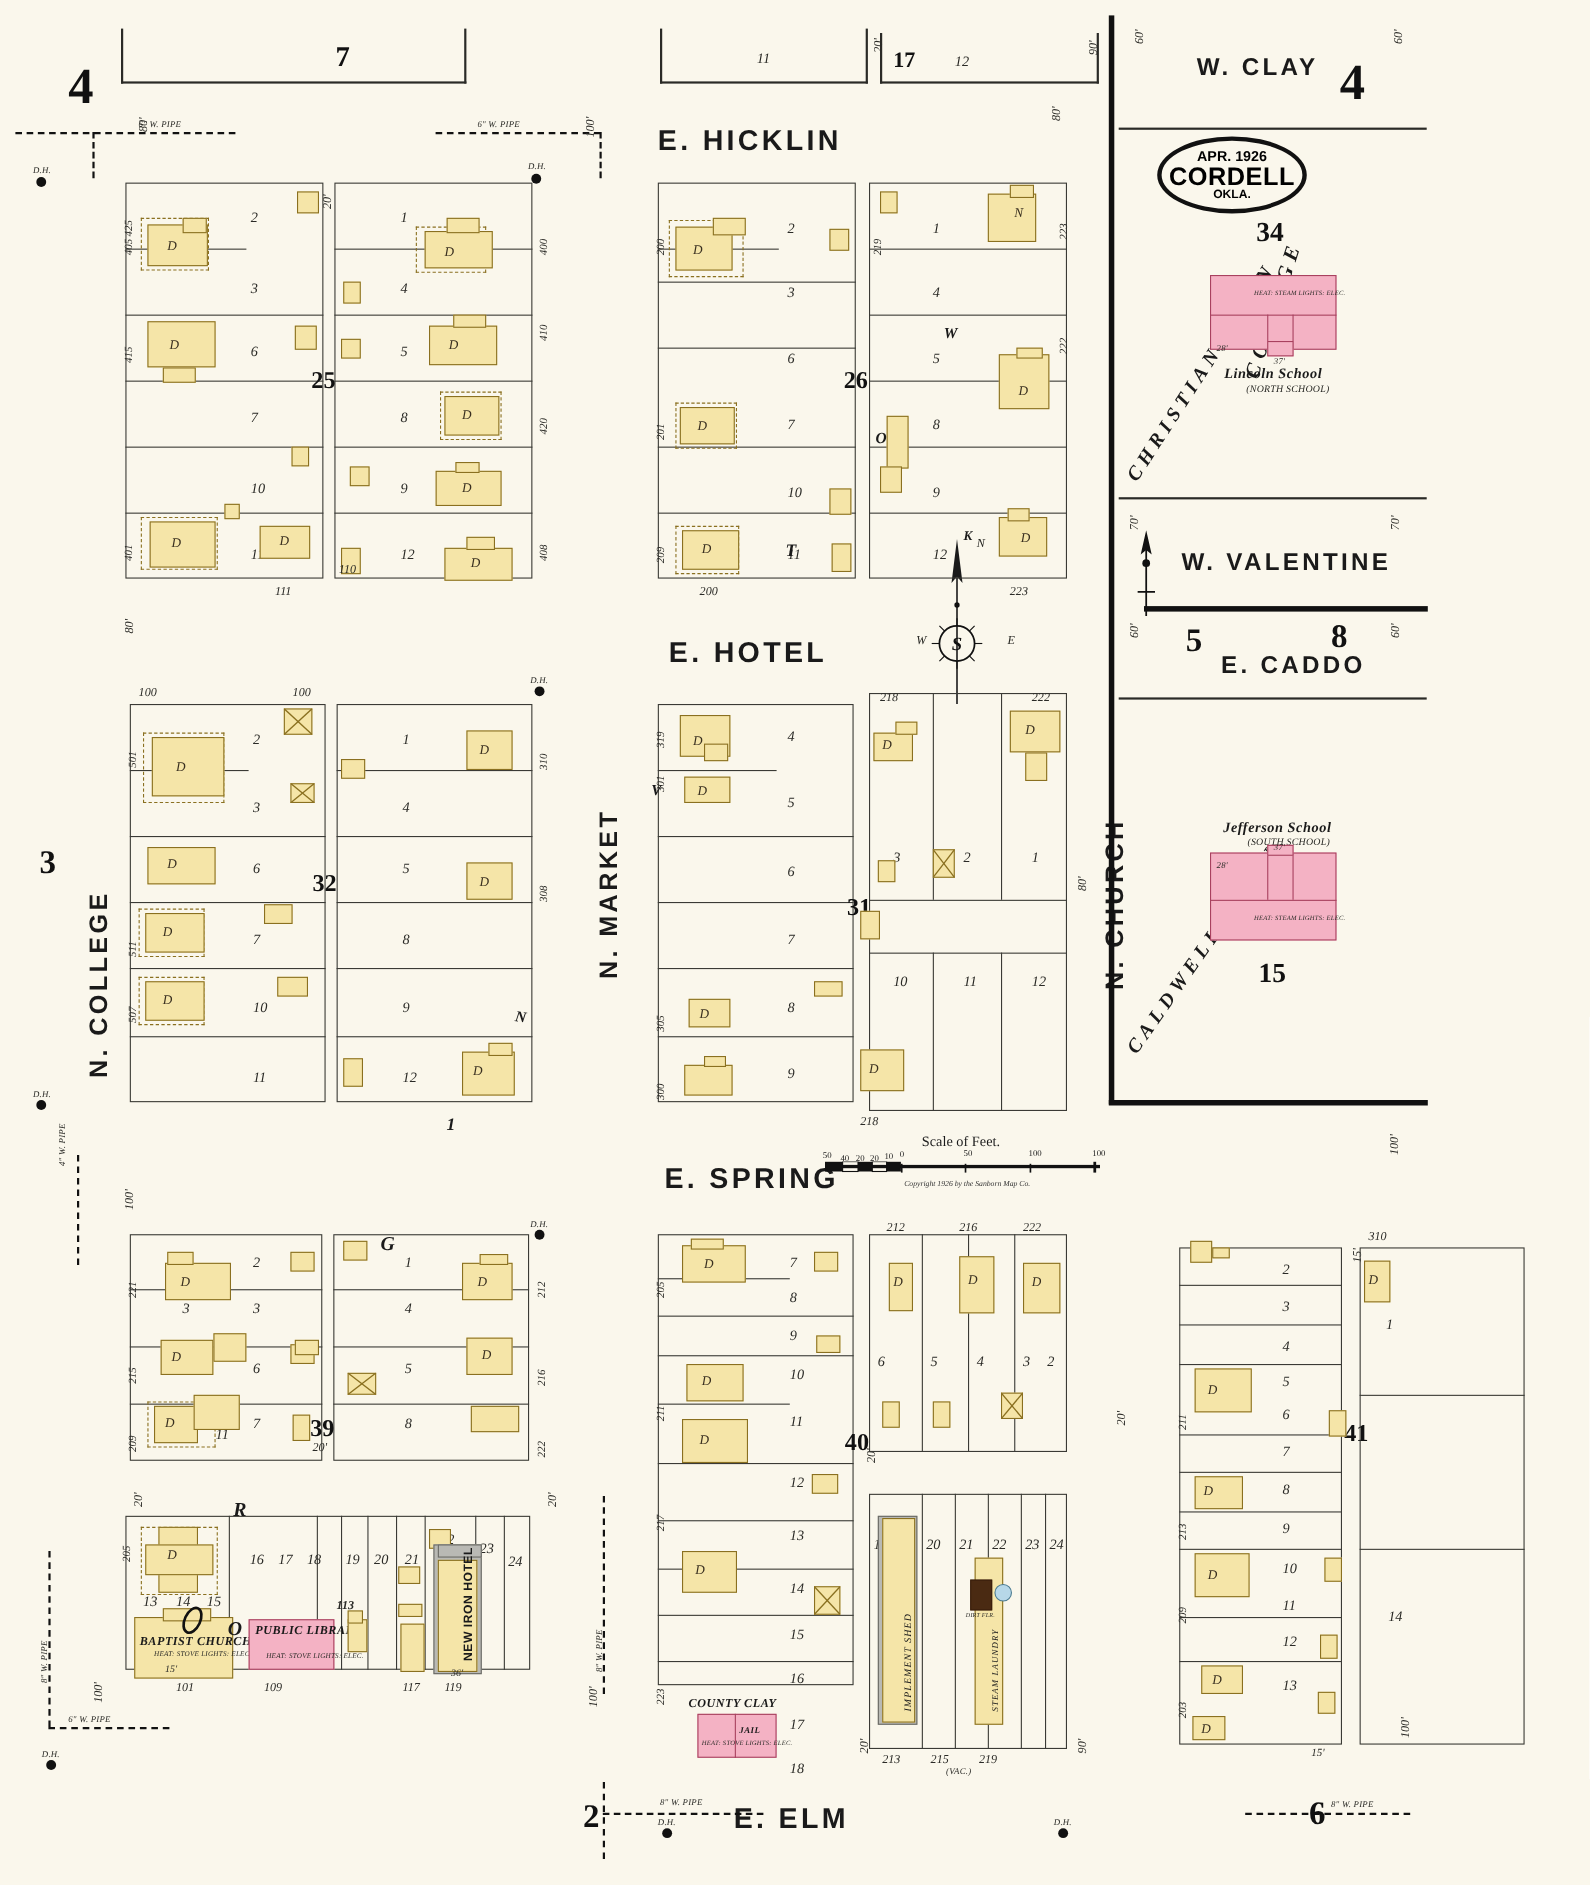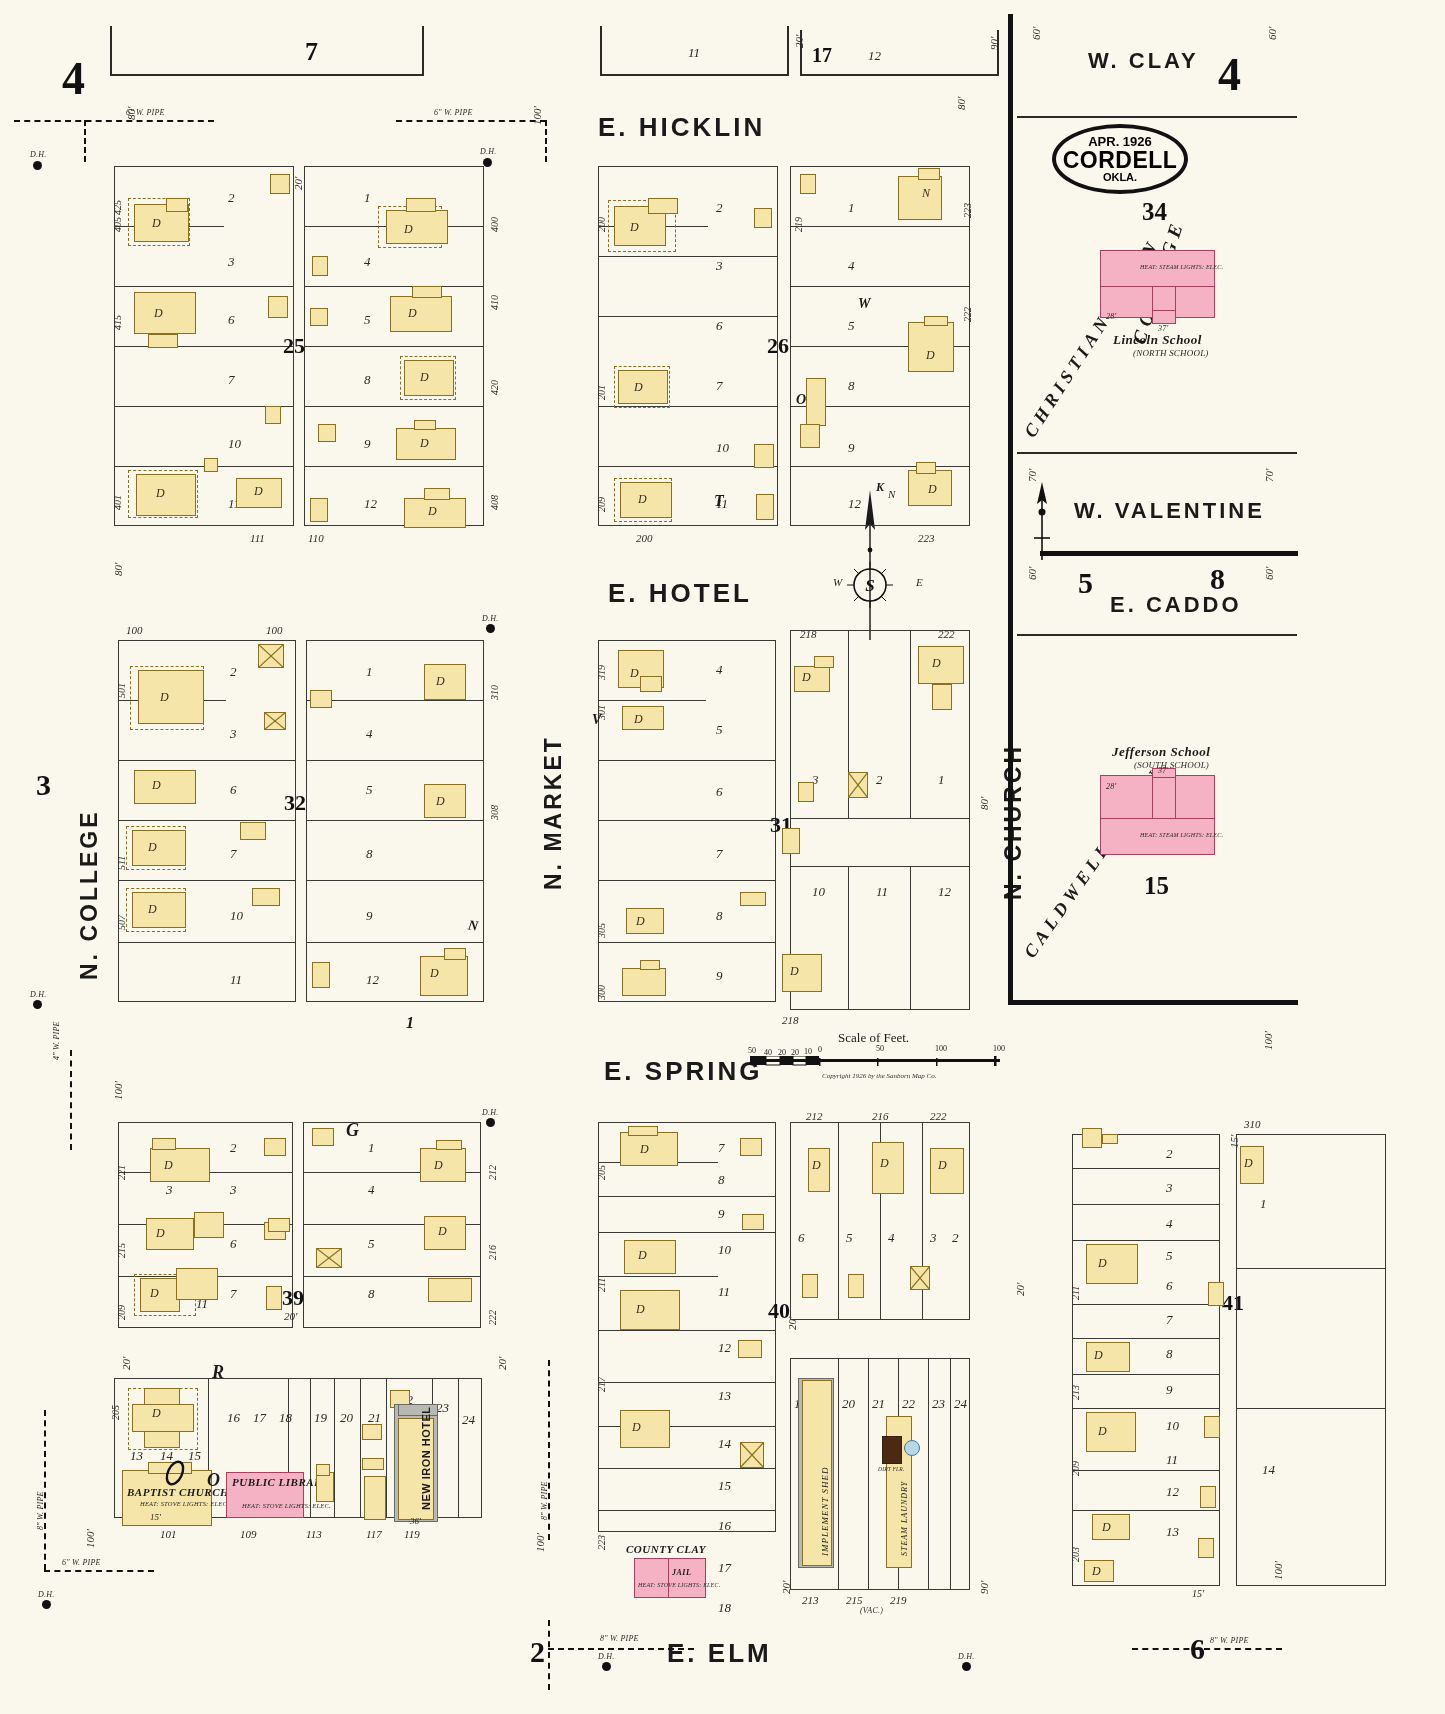--- a/index.html
+++ b/index.html
@@ -320,21 +320,21 @@
 
   <div class="addr" style="left:112px;top:232px;">405</div>
   <div class="addr" style="left:112px;top:330px;">415</div>
   <div class="addr" style="left:112px;top:215px;">425</div>
   <div class="addr" style="left:112px;top:510px;">401</div>
   <div class="addr" style="left:489px;top:232px;">400</div>
   <div class="addr" style="left:489px;top:310px;">410</div>
   <div class="addr" style="left:489px;top:395px;">420</div>
   <div class="addr" style="left:489px;top:510px;">408</div>
   <div class="dim" style="left:250px;top:532px;">111</div>
-  <div class="dim" style="left:308px;top:532px;">110</div>
+  <div class="dim" style="left:308px;top:512px;">110</div>
 
   <div class="lot" style="left:598px;top:166px;width:180px;height:360px;"></div>
   <div class="lot" style="left:790px;top:166px;width:180px;height:360px;"></div>
   <div class="lotline" style="left:598px;top:226px;width:110px;"></div>
   <div class="lotline" style="left:598px;top:256px;width:180px;"></div>
   <div class="lotline" style="left:598px;top:316px;width:180px;"></div>
   <div class="lotline" style="left:598px;top:406px;width:180px;"></div>
   <div class="lotline" style="left:598px;top:466px;width:180px;"></div>
   <div class="lotline" style="left:790px;top:226px;width:180px;"></div>
   <div class="lotline" style="left:790px;top:286px;width:180px;"></div>
@@ -654,21 +654,21 @@
   <div class="bldg" style="left:390px;top:1390px;width:20px;height:18px;"></div>
 
   <div class="bldg-grey" style="left:394px;top:1404px;width:44px;height:118px;"></div>
   <div class="bldg" style="left:398px;top:1418px;width:36px;height:102px;"></div>
   <div class="bldg-grey" style="left:398px;top:1404px;width:40px;height:12px;"></div>
   <div class="vstreet" style="left:420px;top:1510px;font-size:11px;font-weight:700;transform:rotate(-90deg);letter-spacing:0.5px;">NEW IRON HOTEL</div>
   <div class="dim" style="left:410px;top:1516px;font-size:9px;">36'</div>
 
   <div class="dim" style="left:160px;top:1528px;">101</div>
   <div class="dim" style="left:240px;top:1528px;">109</div>
-  <div class="dim" style="left:306px;top:1528px;">113</div>
+  <div class="dim" style="left:306px;top:1454px;font-weight:bold;">113</div>
   <div class="dim" style="left:366px;top:1528px;">117</div>
   <div class="dim" style="left:404px;top:1528px;">119</div>
   <div class="addr" style="left:110px;top:1420px;">205</div>
   <div class="hand" style="left:207px;top:1470px;font-size:18px;">O</div>
 
   <div class="pipev" style="left:70px;top:1050px;height:100px;"></div>
   <div class="pipev" style="left:44px;top:1410px;height:160px;"></div>
   <div class="handsm" style="left:52px;top:1060px;transform:rotate(-90deg);transform-origin:0 0;">4" W. PIPE</div>
   <div class="handsm" style="left:36px;top:1530px;transform:rotate(-90deg);transform-origin:0 0;">8" W. PIPE</div>
   <div class="pipe" style="left:44px;top:1570px;width:110px;"></div>

